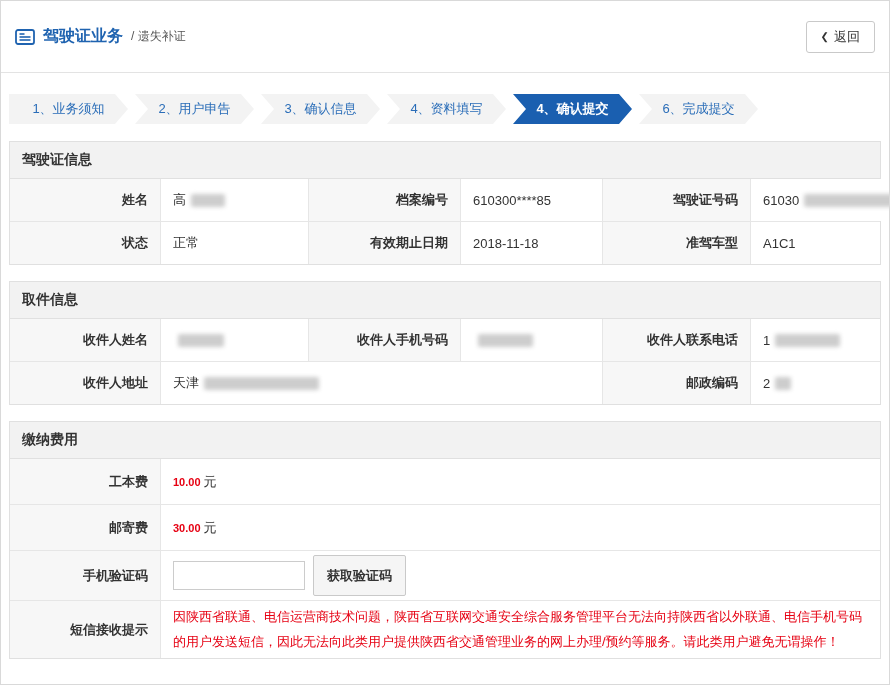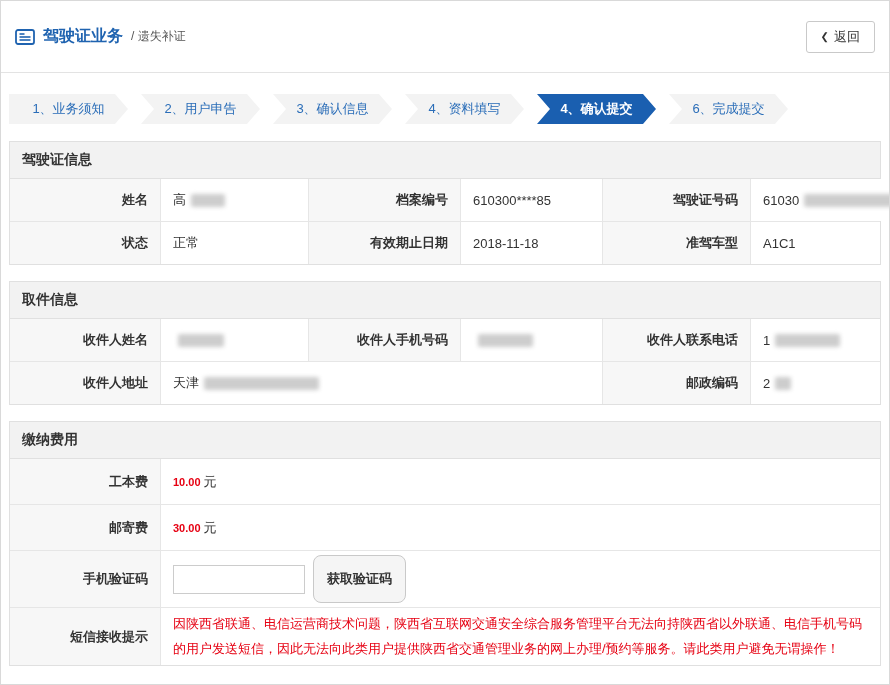--- a/index.html
+++ b/index.html
@@ -27,21 +27,21 @@
   .t1 { font-size: 16px; font-weight: bold; color: #1f63b0; }
   .t2 { font-size: 12px; color: #555; margin-left: 8px; }
   .back-btn {
     display: inline-flex; align-items: center; gap: 5px;
     background: #fff; border: 1px solid #c9c9c9; border-radius: 3px;
     padding: 6px 14px; font-size: 13px; color: #333; cursor: pointer;
     font-family: inherit;
   }
   .back-btn .chev { font-size: 10px; color: #333; }
   
-  .steps { display: flex; gap: 13px; margin: 21px 8px 17px 8px; }
+  .steps { display: flex; gap: 7px; margin: 21px 8px 17px 8px; }
   .step {
     flex: 0 0 119px; height: 30px; line-height: 30px;
     text-align: center; font-size: 13px; color: #2a6db8;
     background: #f3f3f3;
     clip-path: polygon(0 0, calc(100% - 13px) 0, 100% 50%, calc(100% - 13px) 100%, 0 100%, 13px 50%);
   }
   .step.first {
     clip-path: polygon(0 0, calc(100% - 13px) 0, 100% 50%, calc(100% - 13px) 100%, 0 100%);
   }
   .step.active { background: #1a5fb0; color: #fff; font-weight: bold; }
@@ -71,22 +71,22 @@
   .w16 { width: 16px; } .w34 { width: 34px; } .w46 { width: 46px; }
   .w55 { width: 55px; } .w65 { width: 65px; } .w110 { width: 110px; } .w115 { width: 115px; }
   
   .amount { color: #e60012; font-weight: bold; font-size: 11px; margin-right: 3px; }
   .unit { color: #333; font-size: 13px; }
   .code-input {
     width: 132px; height: 29px; border: 1px solid #ccc;
     padding: 0 6px; font-size: 13px; margin-right: 8px; font-family: inherit;
   }
   .btn-gray {
-    height: 48px; padding: 0 13px; background: #f5f5f5;
-    border: 1px solid #c9c9c9; border-radius: 8px;
+    height: 41px; padding: 0 13px; background: #f5f5f5;
+    border: 1px solid #c9c9c9; border-radius: 2px;
     font-size: 13px; font-weight: bold; color: #333; cursor: pointer;
     font-family: inherit;
   }
   .notice-cell { min-height: 58px; align-items: center; }
   .notice {
     color: #e60012; font-size: 13px; line-height: 1.9; padding-right: 6px;
   }
   
   .footer { display: flex; justify-content: flex-end; gap: 14px; padding: 10px 16px 0 16px; }
   .btn-blue {

